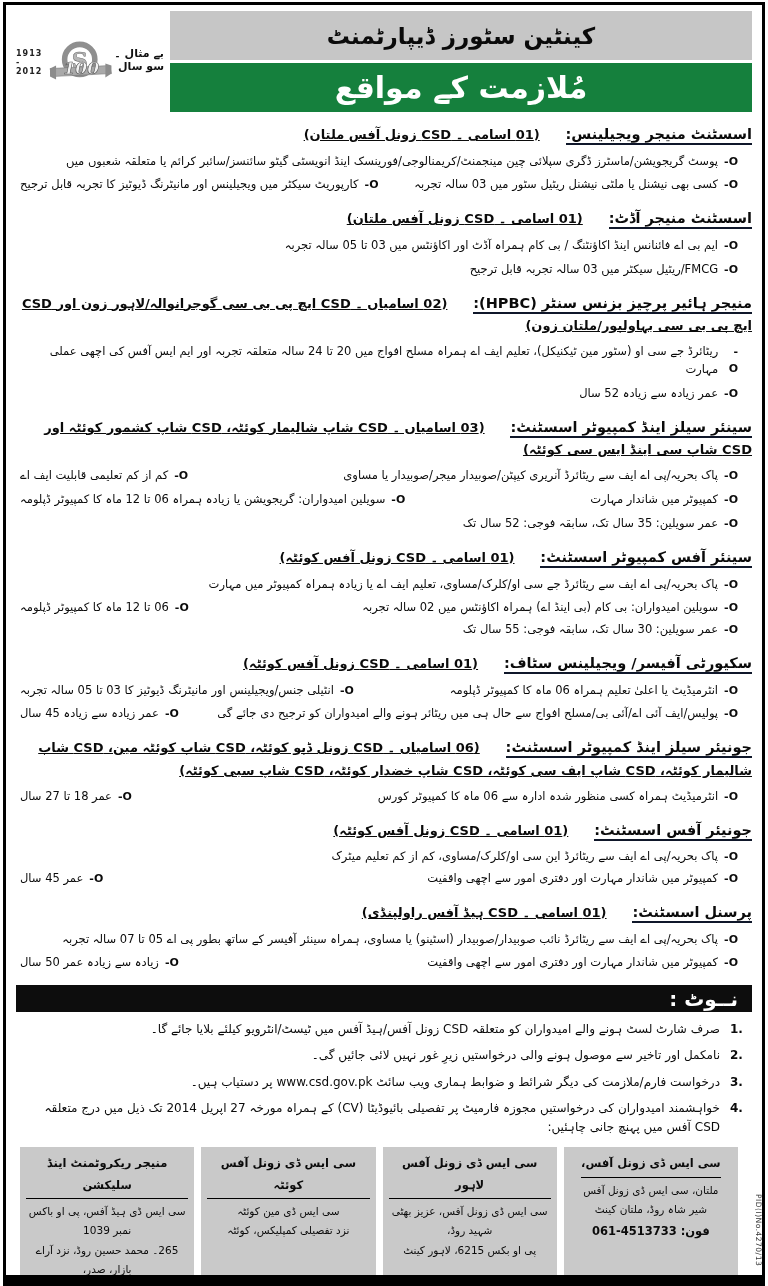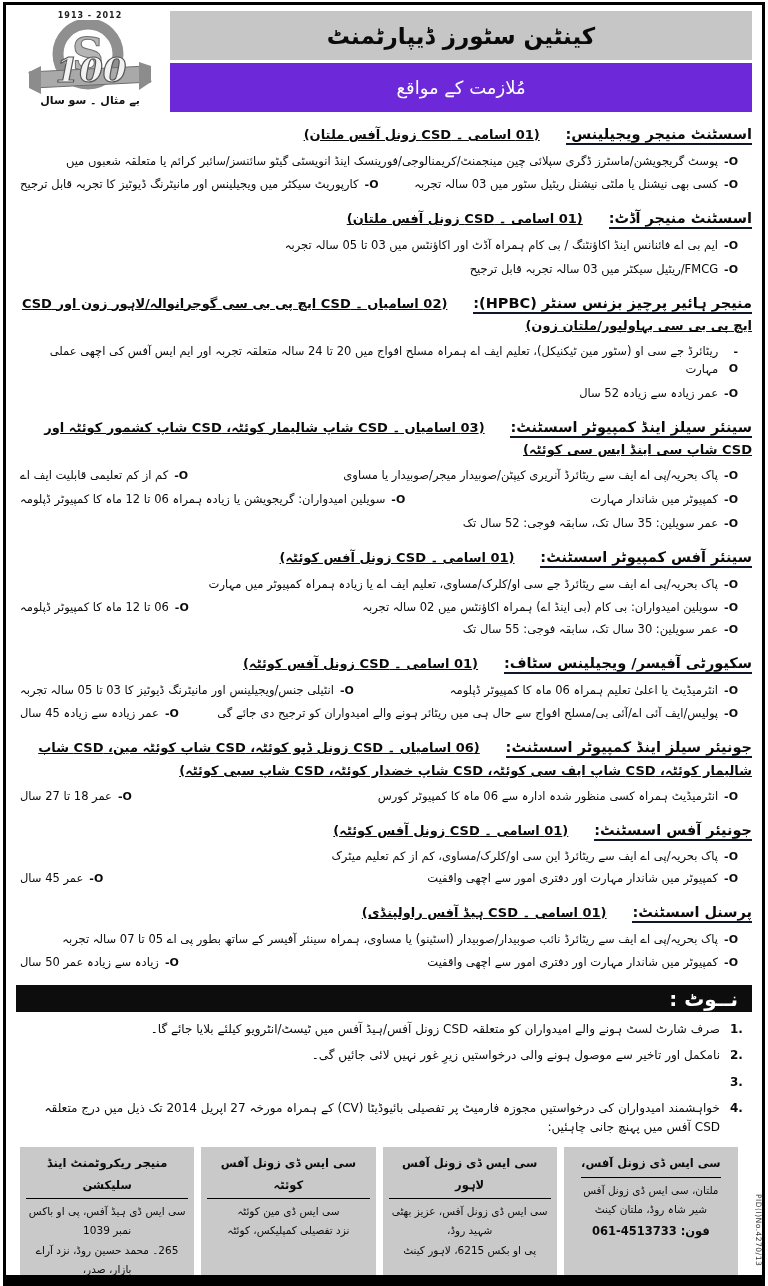--- a/index.html
+++ b/index.html
@@ -16,33 +16,33 @@
     position:absolute;inset:2px 3px 0 3px;
     border:3px solid #000;
     border-bottom:11px solid #000;
     padding:6px 10px 6px 10px;
     overflow:hidden;
   }
   
   .masthead{display:flex;direction:ltr;align-items:stretch;}
   .logo{
     width:148px;min-width:148px;height:102px;position:relative;
-    display:flex;flex-direction:column;align-items:center;justify-content:flex-start;
+    display:flex;align-items:center;justify-content:flex-start;
   }
   .logo .years{font-size:8px;font-weight:bold;color:#222;letter-spacing:1px;}
   .logo svg{display:block;}
   .logo .tagline{font-size:11px;font-weight:bold;color:#111;margin-top:-4px;}
   .banners{flex:1;display:flex;flex-direction:column;margin-left:6px;}
   .banner-title{
     background:#c6c6c6;height:49px;display:flex;align-items:center;justify-content:center;
     font-size:23px;font-weight:bold;color:#0a0a0a;
   }
   .banner-sub{
-    background:#6d28d9;height:49px;margin-top:3px;display:flex;align-items:center;justify-content:center;
-    font-size:18px;font-weight:normal;color:#fff;
+    background:#15803d;height:49px;margin-top:3px;display:flex;align-items:center;justify-content:center;
+    font-size:30px;font-weight:bold;color:#fff;
   }
   
   .rtl{direction:rtl;text-align:right;}
   .intro{margin:8px 2px 2px;font-size:12.5px;line-height:1.65;}
   .job{margin-top:9px;}
   .job-header{font-size:12px;line-height:1.7;}
   .job-title{
     font-size:14.5px;font-weight:bold;
     border-bottom:2px solid #0f172a;padding-bottom:1px;margin-left:22px;
     white-space:nowrap;
@@ -356,20 +356,21 @@
     <span class="note-text">صرف شارٹ لسٹ ہونے والے امیدواران کو متعلقہ CSD زونل آفس/ہیڈ آفس میں ٹیسٹ/انٹرویو کیلئے بلایا جائے گا۔</span>
   </div>
 
   <div class="note-item">
     <span class="note-num">2.</span>
     <span class="note-text">نامکمل اور تاخیر سے موصول ہونے والی درخواستیں زیرِ غور نہیں لائی جائیں گی۔</span>
   </div>
 
   <div class="note-item">
     <span class="note-num">3.</span>
+    <span class="note-text">درخواست فارم/ملازمت کی دیگر شرائط و ضوابط ہماری ویب سائٹ www.csd.gov.pk پر دستیاب ہیں۔</span>
   </div>
 
   <div class="note-item">
     <span class="note-num">4.</span>
     <span class="note-text">خواہشمند امیدواران کی درخواستیں مجوزہ فارمیٹ پر تفصیلی بائیوڈیٹا (CV) کے ہمراہ مورخہ 27 اپریل 2014 تک ذیل میں درج متعلقہ CSD آفس میں پہنچ جانی چاہئیں:</span>
   </div>
 </div>
 
     <div class="offices">
   <div class="office">

